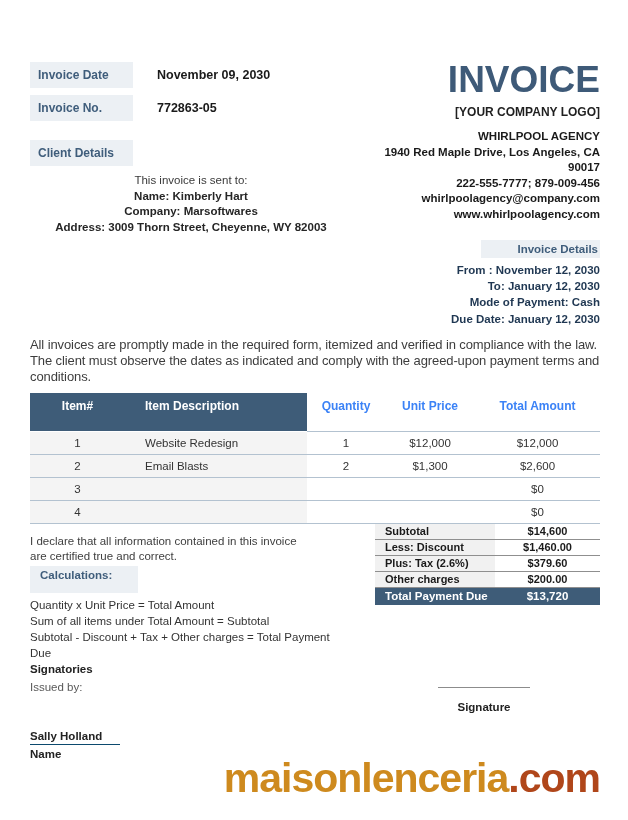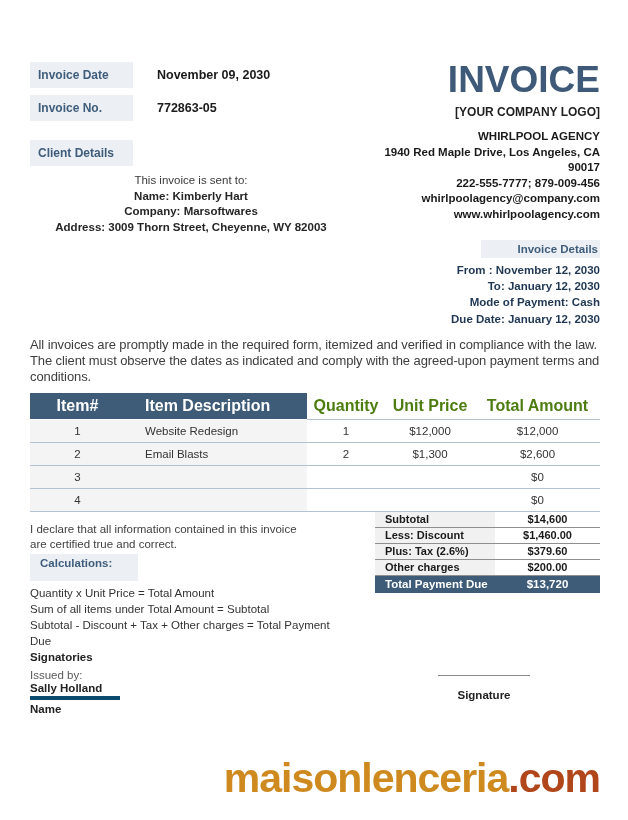--- a/index.html
+++ b/index.html
@@ -23,39 +23,39 @@
   .invoice-title{font-size:37px;line-height:36px;font-weight:bold;color:#3e5a78;letter-spacing:0;}
   .logo-ph{font-weight:bold;font-size:12px;color:#1f1f1f;margin-top:7px;}
   .company-block{margin-top:10px;font-weight:bold;font-size:11.5px;line-height:15.5px;color:#1a1a1a;}
   .inv-details-chip{display:inline-block;margin-top:18px;font-size:11.5px;padding:3px 2px 3px 36px;}
   .inv-details-lines{margin-top:4px;font-weight:bold;font-size:11.5px;line-height:16.2px;color:#1f3752;}
 
   .terms{margin:10px 0 8px 0;font-size:13px;line-height:16px;color:#3d3d3d;letter-spacing:-0.1px;}
 
   
   .items{display:grid;grid-template-columns:95px 182px 78px 90px 125px;}
-  .ih{height:26px;line-height:26px;font-size:16px;font-weight:bold;text-align:center;}
+  .ih{height:38px;line-height:26px;font-size:12px;font-weight:bold;text-align:center;}
   .ih.dark{background:#3e5c78;color:#ffffff;}
-  .ih.light{background:#ffffff;color:#4d7c0f;border-bottom:1px solid #b3c2d0;}
+  .ih.light{background:#ffffff;color:#3b82f6;border-bottom:1px solid #b3c2d0;}
   .ih.desc-h{text-align:left;padding-left:20px;}
   .ic{height:22px;line-height:22px;font-size:11.5px;color:#333333;text-align:center;
       border-bottom:1px solid #b3c2d0;}
   .ic.gray{background:#f4f4f4;}
   .ic.desc{text-align:left;padding-left:20px;}
 
   
   .bottom{display:flex;justify-content:space-between;}
   .bottom-left{width:340px;}
   .declare{width:280px;margin-top:10px;font-size:11.5px;line-height:15.5px;color:#404040;}
   .calc-chip{display:inline-block;font-size:11.5px;padding:3px 26px 12px 10px;}
   .calc-lines{margin-top:4px;font-size:11.5px;line-height:16px;color:#333333;width:300px;}
   .signatories{font-weight:bold;font-size:11.5px;color:#222222;margin-top:2px;}
   .issued{font-size:11.5px;color:#595959;margin-top:6px;}
   .signed-name{font-weight:bold;font-size:11.5px;color:#222222;width:90px;
-               border-bottom:4px solid #0c4a6e;padding:1px 0 2px 0;}
+               border-bottom:1px solid #0c4a6e;padding:1px 0 2px 0;margin-top:36px;}
   .name-label{font-weight:bold;font-size:11.5px;color:#222222;margin-top:3px;}
 
   .bottom-right{width:225px;}
   .srow{display:flex;align-items:center;height:15px;border-bottom:1px solid #8f8f8f;
         font-weight:bold;font-size:11px;color:#1a1a1a;}
   .srow .slabel{width:120px;background:#f1f1f1;height:100%;line-height:15px;padding-left:10px;box-sizing:border-box;}
   .srow .svalue{flex:1;text-align:center;}
   .srow.total{background:#3e5c78;color:#ffffff;height:17px;border-bottom:none;font-size:11.5px;}
   .srow.total .slabel{background:transparent;line-height:17px;}
   .sig-block{width:92px;margin:82px 70px 0 auto;border-top:1px solid #8c8c8c;

